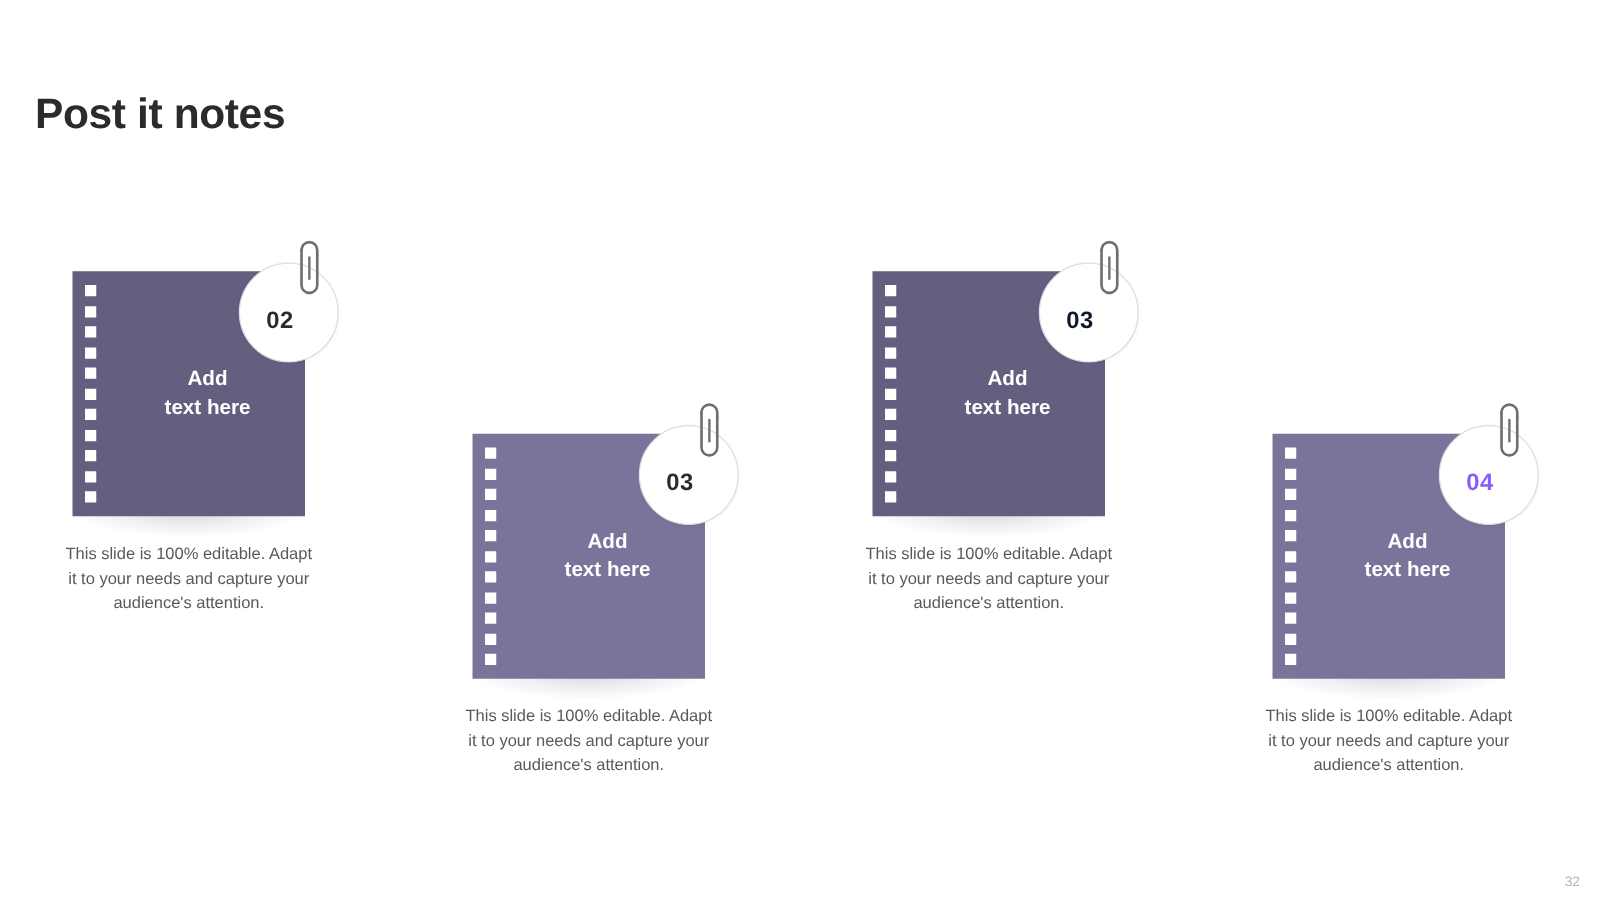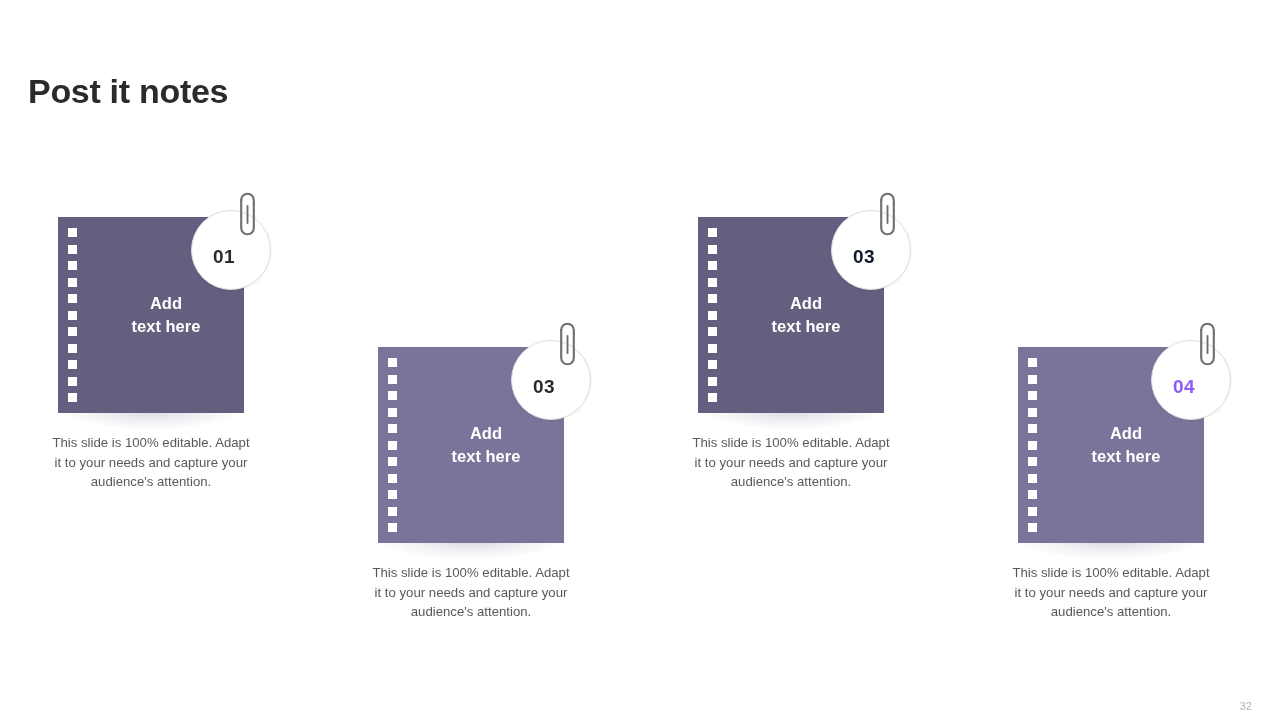--- a/index.html
+++ b/index.html
@@ -91,21 +91,21 @@
   
   .note-caption {
     position:absolute;
     width:200px;
     font-size:13.2px; line-height:1.48;
     color:#58595b; text-align:center;
   }
 
   
   .page-num {
-    position:absolute; right:28px; bottom:8px;
+    position:absolute; right:16px; bottom:8px;
     font-size:11px; color:#b4b4b9;
   }
 </style>
 </head>
 <body>
 
 <div id="slide">
 
   <div class="slide-title">Post it notes</div>
 
@@ -131,21 +131,21 @@
             <div><span>Add</span><br><span>text here</span></div>
           </div>
         </div>
         <div class="badge-wrap" style="left: 133px; top: -7px;">
           <div class="badge-circle" style="background: rgb(255, 255, 255); border-color: rgb(221, 221, 226);"></div>
           <svg class="clip-svg" viewBox="0 0 26 62">
             <path d="M6.2 5 L6.2 33 A6.3 6.3 0 0 0 18.8 33 L18.8 9" fill="none" stroke="#6e6e73" stroke-width="2.1" stroke-linecap="round"></path>
             <path d="M6.2 5 A6.3 6.3 0 0 1 18.8 5 L18.8 9" fill="none" stroke="#6e6e73" stroke-width="2.1" stroke-linecap="round"></path>
             <path d="M12.5 11 L12.5 28" fill="none" stroke="#6e6e73" stroke-width="1.9" stroke-linecap="round"></path>
           </svg>
-          <div class="badge-num" style="color: rgb(43, 43, 43);">01</div>
+          <div class="badge-num" style="color: rgb(43, 43, 43);">02</div>
         </div>
       </div>
       <div class="note-group" style="left: 378px; top: 347px;">
         <div class="note-card">
           <div class="note-shadow"></div>
           <div class="note-paper" style="background: rgb(122, 116, 155);"></div>
           <div class="perfs">
             <div class="perf" style="background: rgb(255, 255, 255);"></div>
             <div class="perf" style="background: rgb(255, 255, 255);"></div>
             <div class="perf" style="background: rgb(255, 255, 255);"></div>

